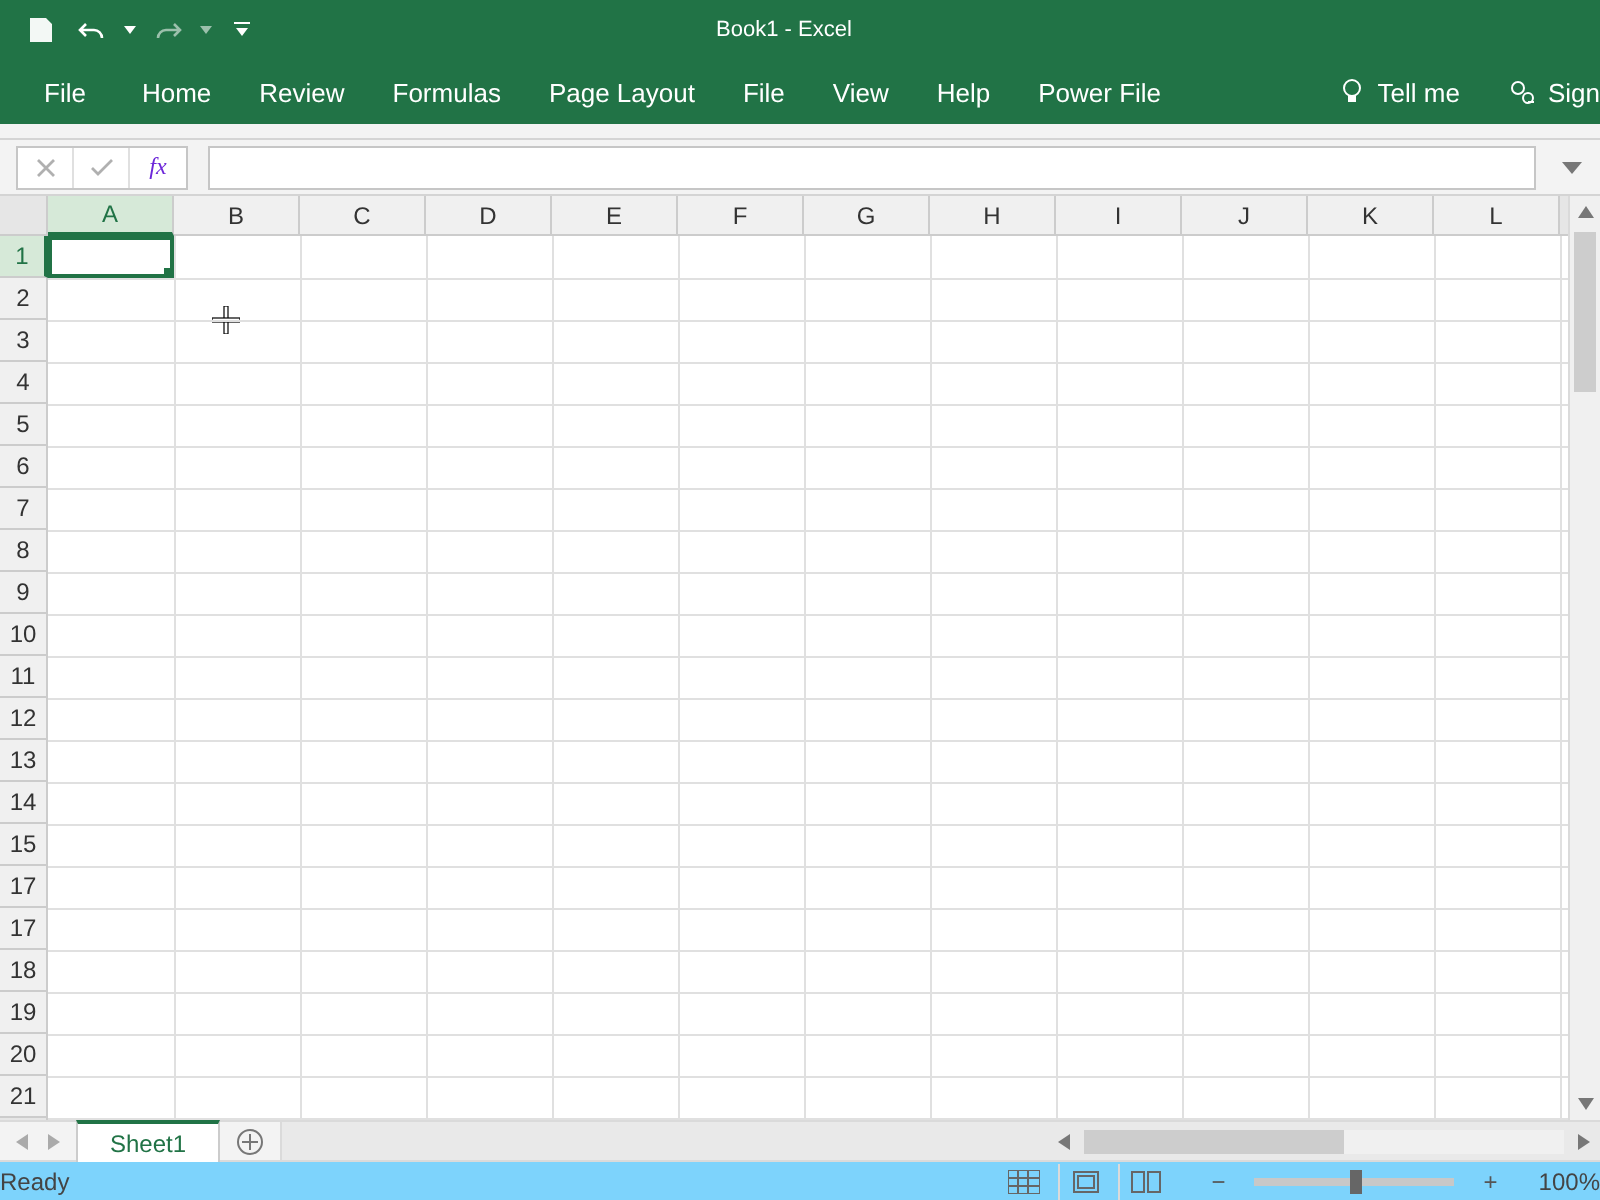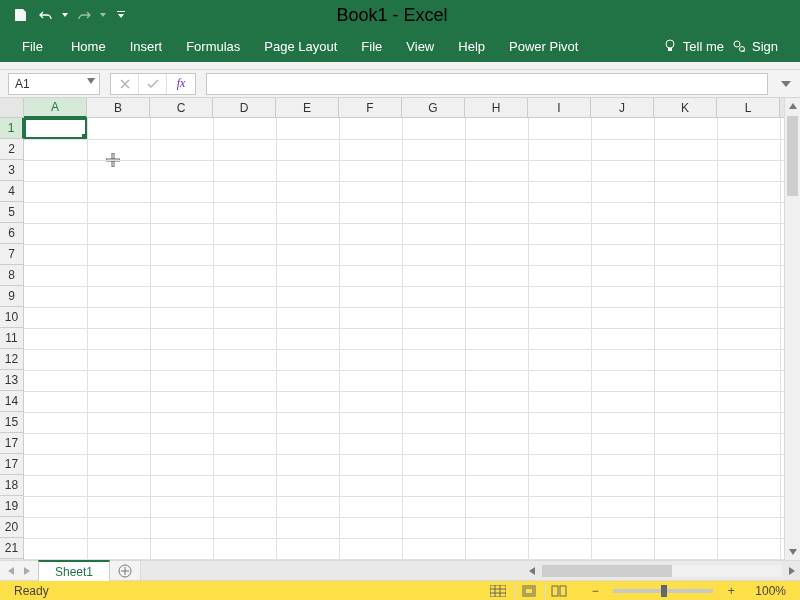--- a/index.html
+++ b/index.html
@@ -13,21 +13,21 @@
     align-items: center;
     color: #fff;
     font-size: 12px;
     position: relative;
   }
   .qat { display: flex; align-items: center; gap: 2px; padding-left: 8px; }
   .qat .qat-btn { width: 24px; height: 24px; display: flex; align-items: center; justify-content: center; }
   .qat .sep-caret { width: 10px; display:flex; align-items:center; justify-content:center; }
   .title-center {
     position: absolute; left: 0; right: 16px; text-align: center; pointer-events: none;
-    font-size: 18px; color: #000000;
+    font-size: 11px; color: #ffffff;
   }
   .title-right { margin-left: auto; display: flex; align-items: center; gap: 0; padding-right: 0; }
   .signin-btn {
     background: #fff; color: #217346; border: none;
     font-size: 12px; padding: 2px 10px; height: 20px; margin-right: 10px;
   }
   .win-btn { width: 46px; height: 30px; display:flex; align-items:center; justify-content:center; }
   .ribbon-display-btn { width: 36px; height: 30px; display:flex; align-items:center; justify-content:center; margin-right:4px;}
 
   
@@ -36,21 +36,21 @@
     background: #217346;
     display: flex;
     align-items: center;
     color: #fff;
     font-size: 13px;
     padding-left: 14px;
     gap: 0;
   }
   .ribbon-tab { padding: 0 12px; height: 32px; display:flex; align-items:center; }
   .ribbon-tab.file { padding: 0 16px 0 8px;}
-  .ribbon-right { margin-left: auto; display:flex; align-items:center; padding-right: 22px; gap: 8px;}
+  .ribbon-right { margin-left: auto; display:flex; align-items:center; padding-right: 0; gap: 24px;}
   .ribbon-right .group { display:flex; align-items:center; gap:6px; font-size:13px;}
 
   .ribbon-shadow { height: 8px; background: #f3f3f3; border-bottom: 1px solid #d4d4d4; }
 
   
   .formula-row {
     height: 28px;
     background: #f3f3f3;
     display: flex;
     align-items: center;
@@ -146,23 +146,23 @@
   .hscroll-track {
     position:absolute; left:0; right:0; top:0; bottom:0;
     display:flex; align-items:center;
   }
   .hscroll-arrow { width:16px; display:flex; align-items:center; justify-content:center; color:#666; font-size:10px;}
   .hscroll-bar { flex:1; height:12px; background:#f0f0f0; position:relative; margin:0 2px;}
   .hscroll-thumb { position:absolute; left:0; width:130px; top:0; bottom:0; background:#cdcdcd;}
 
   
   .statusbar {
-    height:20px; background:#fde047; border-top:1px solid #dadada;
+    height:20px; background:#7dd3fc; border-top:1px solid #dadada;
     display:flex; align-items:center; font-size:12px; color:#444;
-    padding:0 14px;
+    padding:0 0;
   }
   .statusbar .right { margin-left:auto; display:flex; align-items:center; gap:4px;}
   .view-btn { width:26px; height:18px; display:flex; align-items:center; justify-content:center; border-left:1px solid #dadada;}
   .view-btn.first { border-left:none;}
   .zoom-slider { width:100px; height:4px; background:#c8c8c8; position:relative; margin:0 6px;}
   .zoom-slider .tick { position:absolute; left:50%; top:-3px; width:1px; height:10px; background:#888;}
   .zoom-slider .knob { position:absolute; left:48px; top:-4px; width:6px; height:12px; background:#666;}
   .zoom-btn { width:16px; text-align:center; color:#555;}
 
   svg { display:block; }
@@ -207,27 +207,27 @@
 
   <div class="title-center">
     <span>Book1</span><span>  -  </span><span>Excel</span>
   </div>
 
 </div>
 
 <div class="ribbon-tabs">
   <div class="ribbon-tab file">File</div>
   <div class="ribbon-tab">Home</div>
-  <div class="ribbon-tab">Insert</div>
+  <div class="ribbon-tab">Review</div>
   <div class="ribbon-tab">Formulas</div>
   <div class="ribbon-tab">Page Layout</div>
   <div class="ribbon-tab">File</div>
   <div class="ribbon-tab">View</div>
   <div class="ribbon-tab">Help</div>
-  <div class="ribbon-tab">Power Pivot</div>
+  <div class="ribbon-tab">Power File</div>
 
   <div class="ribbon-right">
     <div class="group">
       <svg width="14" height="14" viewBox="0 0 14 14">
           <circle cx="7" cy="5" r="4" fill="none" stroke="#fff"></circle>
           <rect x="5" y="9" width="4" height="3" fill="#fff"></rect>
         </svg>
       <span>Tell me</span>
     </div>
     <div class="group">
@@ -237,28 +237,20 @@
           <path d="M10 12h3" stroke="#fff"></path>
         </svg>
       <span>Sign</span>
     </div>
   </div>
 </div>
 
 <div class="ribbon-shadow"></div>
 
 <div class="formula-row">
-  <div class="name-box">
-    <span>A1</span>
-    <span class="caret">
-      <svg width="8" height="6" viewBox="0 0 8 6">
-          <path fill="#777" d="M0 0h8L4 6z"></path>
-        </svg>
-    </span>
-  </div>
   <div class="fx-controls">
     <div class="fx-btn">
       <svg width="10" height="10" viewBox="0 0 10 10">
           <path stroke="#b0b0b0" stroke-width="1.4" d="M1 1l8 8M9 1L1 9"></path>
         </svg>
     </div>
     <div class="fx-btn">
       <svg width="12" height="10" viewBox="0 0 12 10">
           <path stroke="#b0b0b0" stroke-width="1.4" fill="none" d="M1 5l3 3 7-7"></path>
         </svg>

